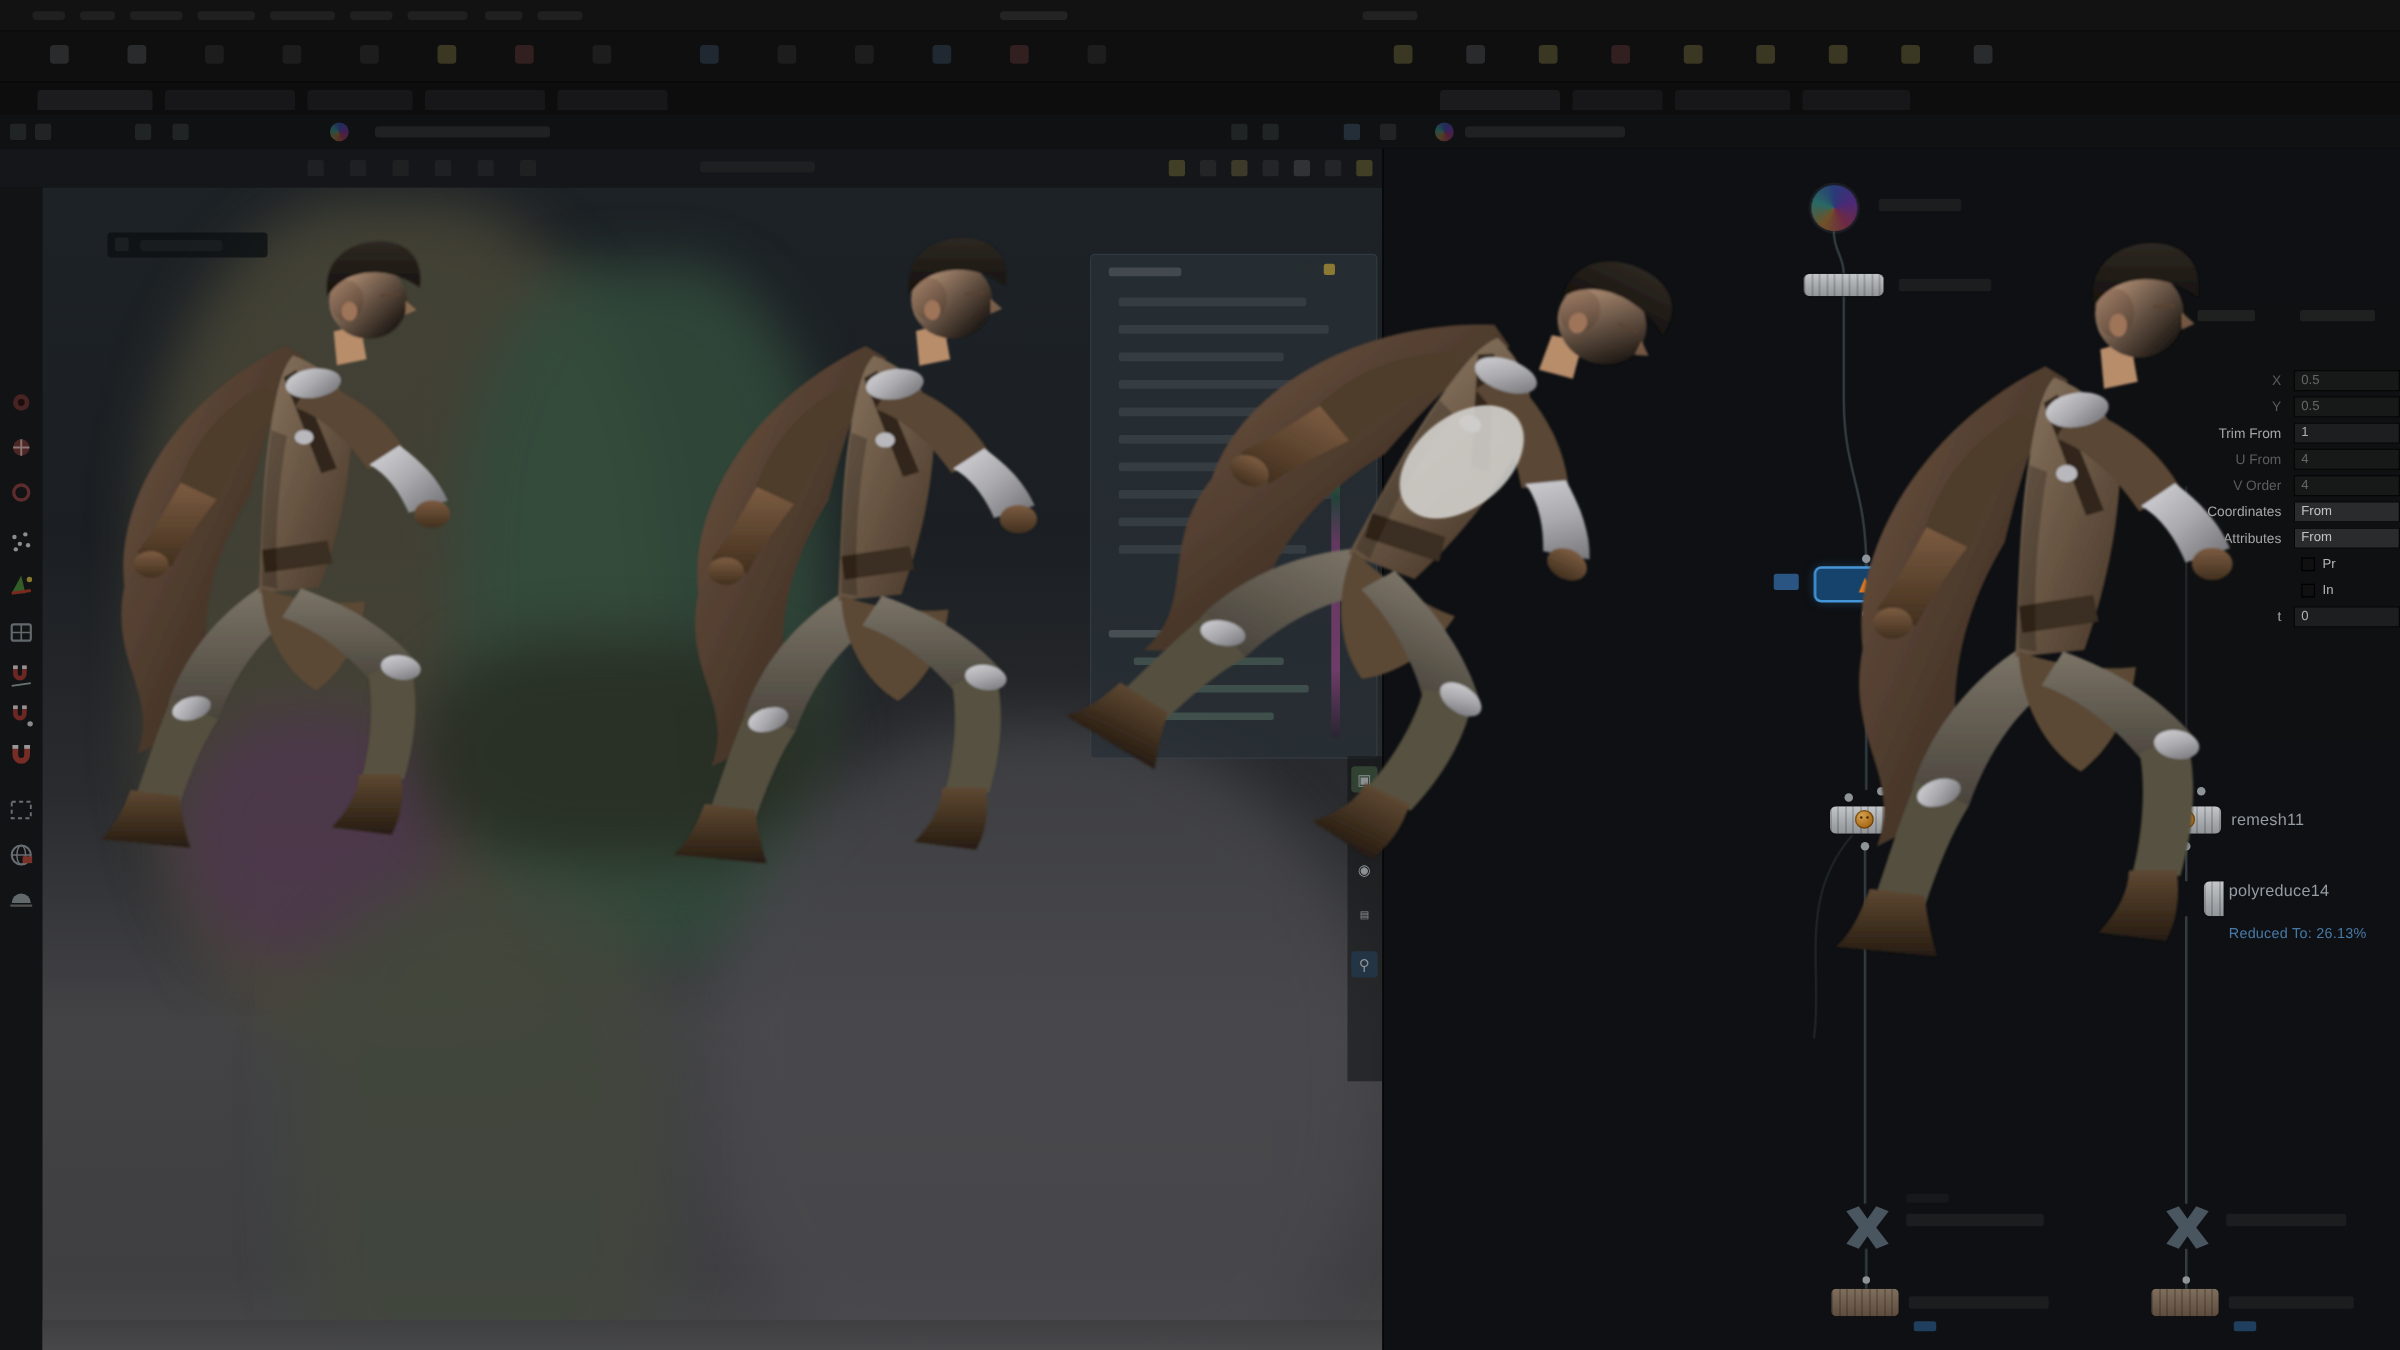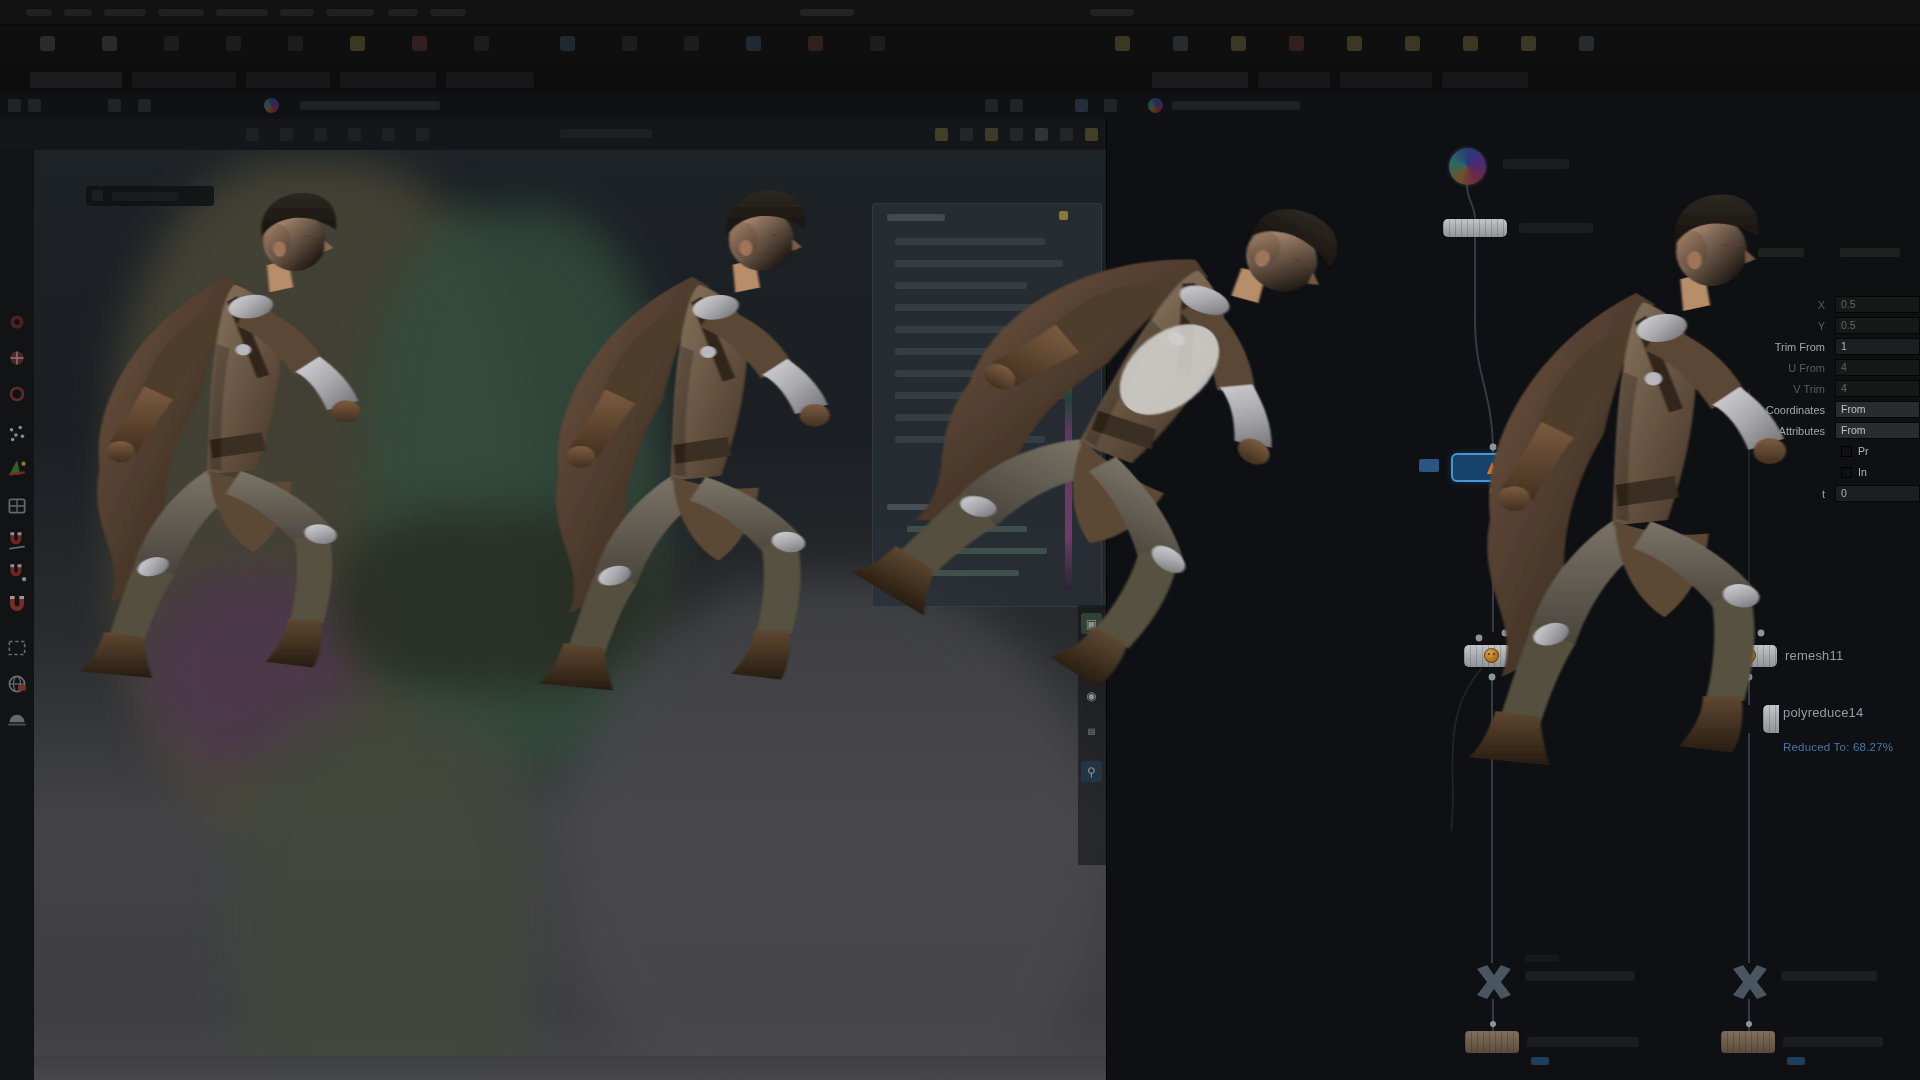--- a/index.html
+++ b/index.html
@@ -328,21 +328,21 @@
   </div>
   <div class="node-label" style="left:421px;top:529px">rem</div>
 
   <div class="gnode" style="left:614px;top:526px;width:56px;height:22px">
     <div class="badge" style="left:20px;top:3px"></div>
   </div>
   <div class="node-label" style="left:678px;top:529px">remesh11</div>
 
   <div class="gnode" style="left:656px;top:586px;width:16px;height:28px;border-radius:5px 0 0 5px"></div>
   <div class="node-label" style="left:676px;top:586px">polyreduce14</div>
-  <div class="node-label" style="left:676px;top:622px;font-size:11.5px;color:#4879a6">Reduced To: 68.27%</div>
+  <div class="node-label" style="left:676px;top:622px;font-size:11.5px;color:#4879a6">Reduced To: 26.13%</div>
 
   <svg class="xnode" style="left:366px;top:844px" viewBox="0 0 42 38">
     <path d="M4,6 L14,2 L21,12 L28,2 L38,6 L28,19 L38,32 L28,36 L21,26 L14,36 L4,32 L14,19 Z" fill="#49555f"></path>
   </svg>
   <div class="faint-pill" style="left:418px;top:836px;width:34px;height:7px;opacity:.55"></div>
   <div class="faint-pill" style="left:418px;top:852px;width:110px"></div>
 
   <svg class="xnode" style="left:622px;top:844px" viewBox="0 0 42 38">
     <path d="M4,6 L14,2 L21,12 L28,2 L38,6 L28,19 L38,32 L28,36 L21,26 L14,36 L4,32 L14,19 Z" fill="#49555f"></path>
   </svg>
@@ -370,21 +370,21 @@
       </div>
       <div class="prow ">
         <span class="plabel">Trim From</span>
         <span class="pval">1</span>
       </div>
       <div class="prow dim">
         <span class="plabel">U From</span>
         <span class="pval">4</span>
       </div>
       <div class="prow dim">
-        <span class="plabel">V Trim</span>
+        <span class="plabel">V Order</span>
         <span class="pval">4</span>
       </div>
       <div class="prow menu">
         <span class="plabel">Paste Coordinates</span>
         <span class="pval">From</span>
       </div>
       <div class="prow menu">
         <span class="plabel">Paste Attributes</span>
         <span class="pval">From</span>
       </div>

